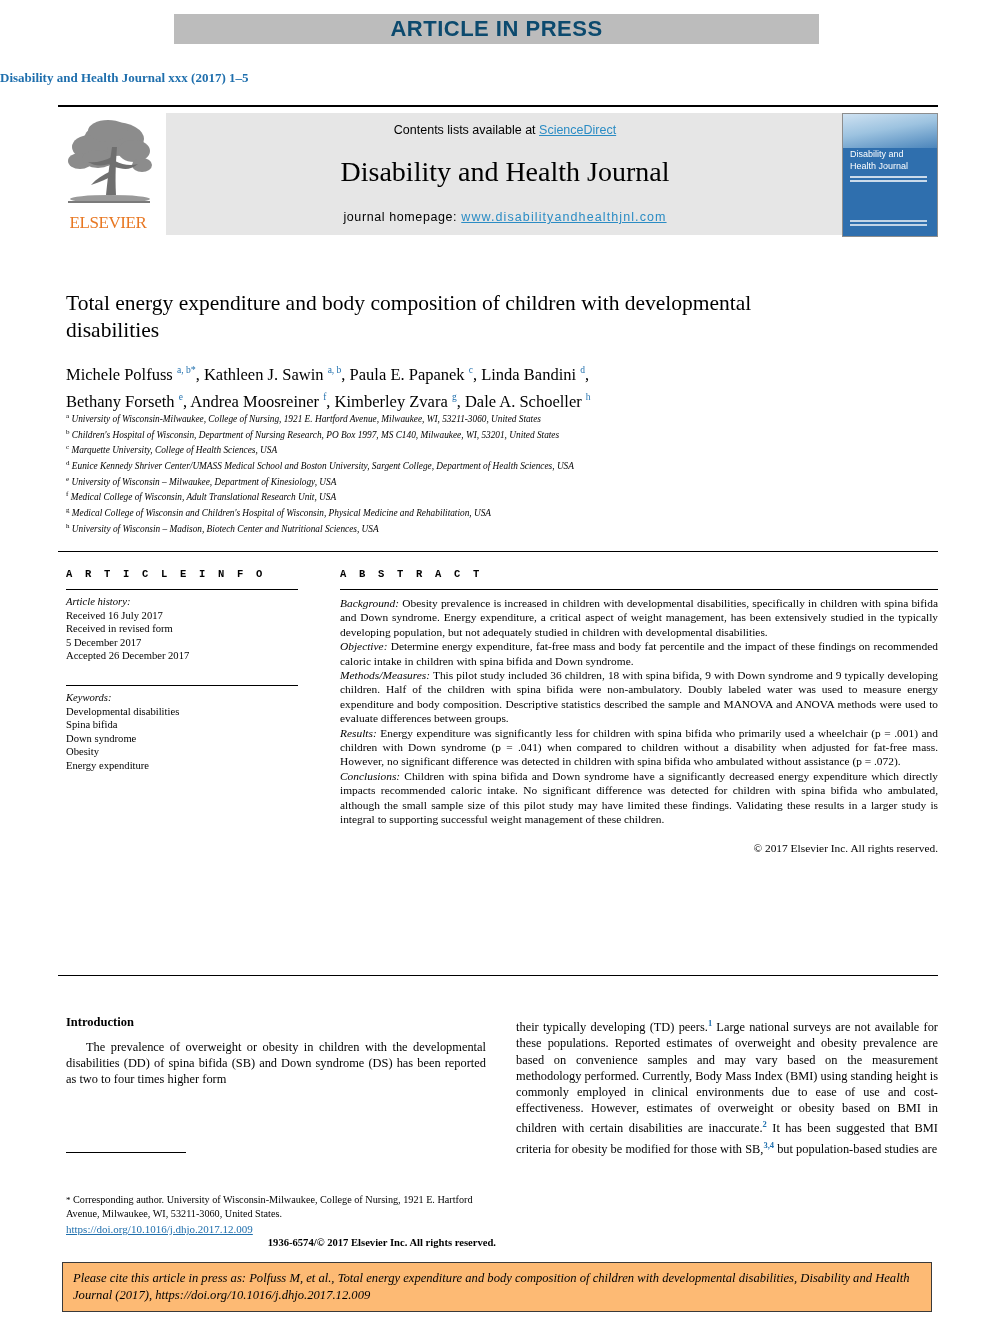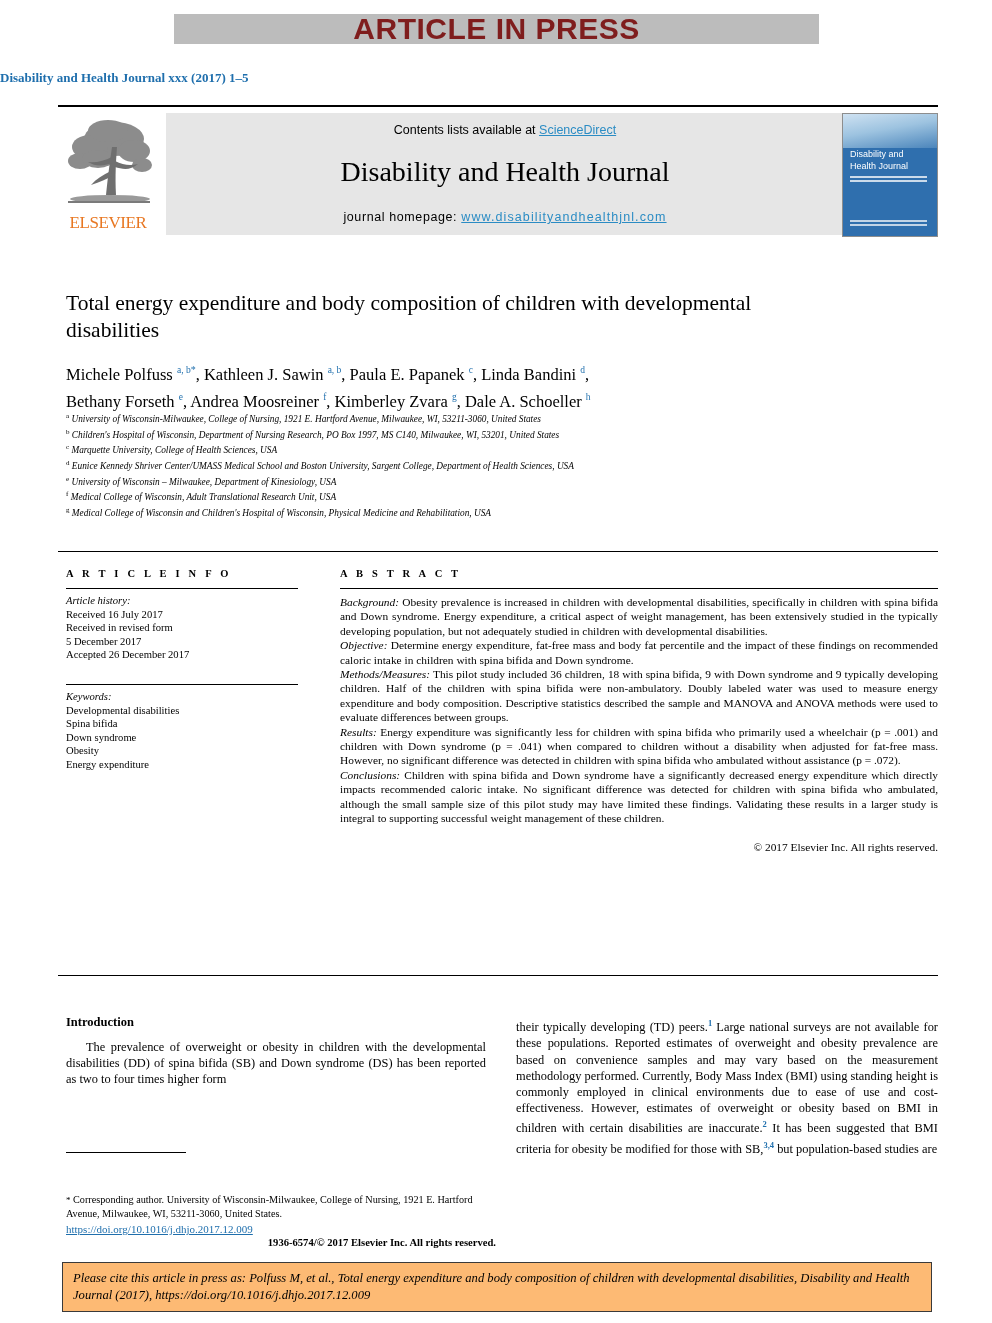--- a/index.html
+++ b/index.html
@@ -22,24 +22,24 @@
     left: 174px;
     top: 14px;
     width: 645px;
     height: 30px;
     background: #bcbcbc;
     display: flex;
     align-items: center;
     justify-content: center;
   }
   .press-banner-text {
-    color: #7f1d1d;
+    color: #0c4a6e;
     font-family: "Liberation Sans", sans-serif;
     font-weight: bold;
-    font-size: 30px;
+    font-size: 22px;
     letter-spacing: 0.5px;
   }
 
   
   .citation-line {
     position: absolute;
     left: 0;
     top: 70px;
     width: 992px;
     color: #1f6fad;
@@ -203,21 +203,21 @@
   }
 
   
   .info-col {
     position: absolute;
     left: 66px;
     top: 568px;
     width: 232px;
   }
   .sec-head {
-    font-family: Liberation Serif, serif;
+    font-family: Liberation Mono, monospace;
     font-weight: bold;
     font-size: 10.5px;
     letter-spacing: 3.2px;
   }
   .info-rule {
     border-top: 1.6px solid #000;
     margin-top: 9px;
     margin-bottom: 5px;
   }
   .info-body {
@@ -398,20 +398,21 @@
 </div>
 
 <div class="affiliations">
   <div><sup>a</sup> <span>University of Wisconsin-Milwaukee, College of Nursing, 1921 E. Hartford Avenue, Milwaukee, WI, 53211-3060, United States</span></div>
   <div><sup>b</sup> <span>Children's Hospital of Wisconsin, Department of Nursing Research, PO Box 1997, MS C140, Milwaukee, WI, 53201, United States</span></div>
   <div><sup>c</sup> <span>Marquette University, College of Health Sciences, USA</span></div>
   <div><sup>d</sup> <span>Eunice Kennedy Shriver Center/UMASS Medical School and Boston University, Sargent College, Department of Health Sciences, USA</span></div>
   <div><sup>e</sup> <span>University of Wisconsin – Milwaukee, Department of Kinesiology, USA</span></div>
   <div><sup>f</sup> <span>Medical College of Wisconsin, Adult Translational Research Unit, USA</span></div>
   <div><sup>g</sup> <span>Medical College of Wisconsin and Children's Hospital of Wisconsin, Physical Medicine and Rehabilitation, USA</span></div>
+  <div><sup>h</sup> <span>University of Wisconsin – Madison, Biotech Center and Nutritional Sciences, USA</span></div>
 </div>
 
 <div class="rule-full" style="top:551px;"></div>
 
 <div class="info-col">
   <div class="sec-head">A R T I C L E  I N F O</div>
   <div class="info-rule"></div>
   <div class="info-body">
     <div class="it">Article history:</div>
     <div>Received 16 July 2017</div>

